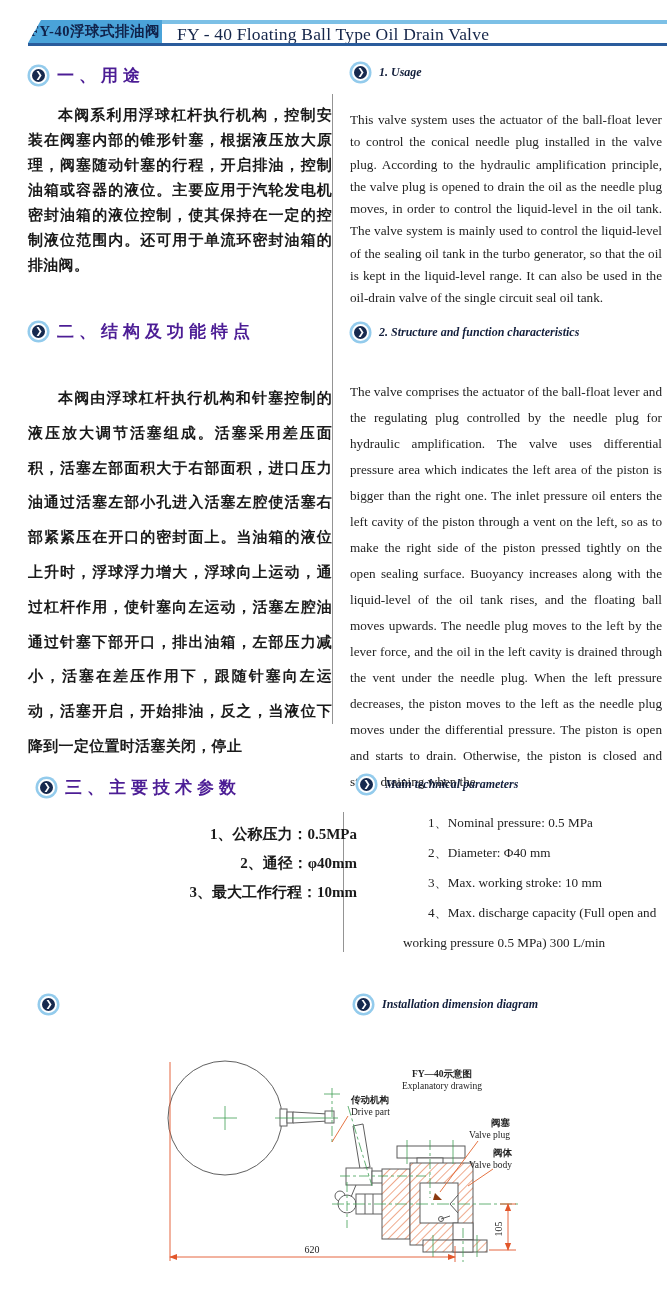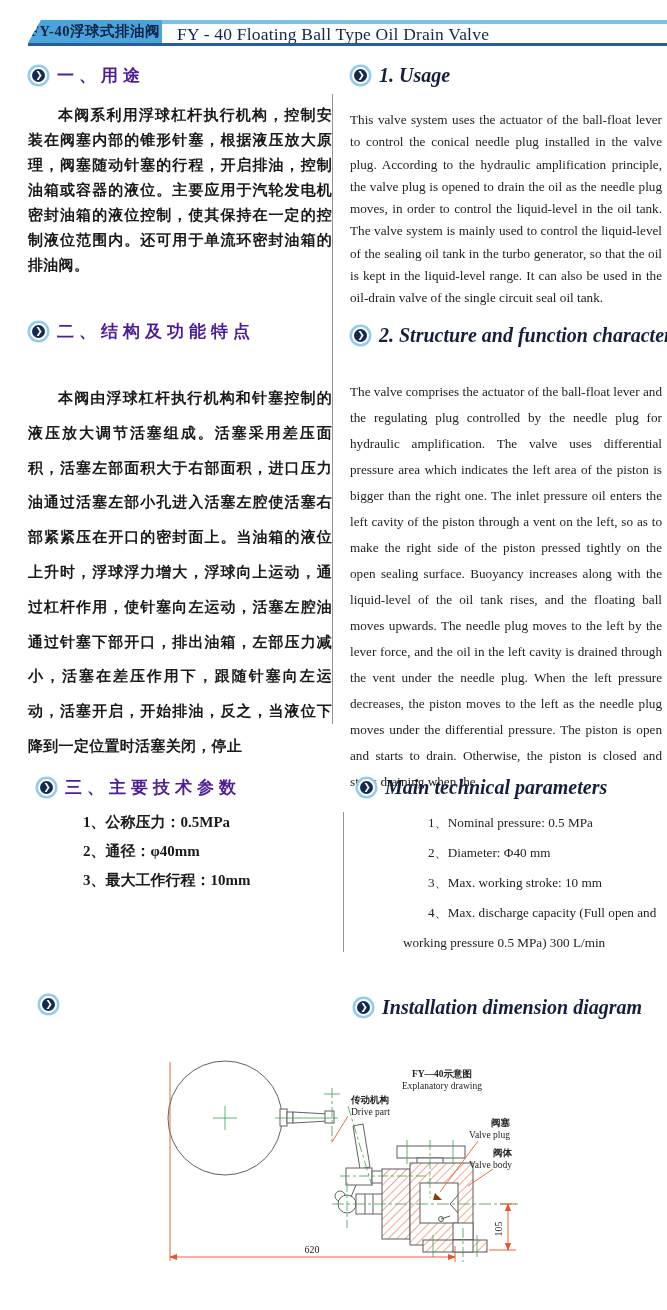--- a/index.html
+++ b/index.html
@@ -30,21 +30,21 @@
   
   .sec { position:absolute; display:flex; align-items:center; gap:10px; }
   .bullet {
     flex:0 0 auto; width:13px; height:13px; border-radius:50%;
     background:#16294e; border:2px solid #fff; box-shadow:0 0 0 2.5px #93cbec;
     display:inline-flex; align-items:center; justify-content:center;
   }
   .chev { color:#fff; font-size:9px; font-weight:bold; line-height:1;
           font-family:"DejaVu Sans",sans-serif; transform:translateX(0.5px); }
   .t-cn { font-size:17px; font-weight:bold; letter-spacing:5px; color:#4c1d95; white-space:nowrap; }
-  .t-en { font-size:20px; font-weight:bold; font-style:italic; color:#131f3c; white-space:nowrap; }
+  .t-en { font-size:12px; font-weight:bold; font-style:italic; color:#131f3c; white-space:nowrap; }
 
   #sh1cn { left:30px;  top:64px; }
   #sh1en { left:352px; top:64px; }
   #sh2cn { left:30px;  top:320px; }
   #sh2en { left:352px; top:324px; }
   #sh3cn { left:38px;  top:776px; }
   #sh3en { left:358px; top:776px; }
   #sh4cn { left:40px;  top:996px; }
   #sh4en { left:355px; top:996px; }
 
@@ -59,21 +59,21 @@
     font-size:13.2px; line-height:22.3px; text-align:justify; color:#222;
   }
   #p1cn { top:88px; }
   #p1en { top:90px;margin-top:19px; }
   #p2cn { top:366px; line-height:34.8px; }
   #p2en { top:366px; line-height:26px; }
 
   
   .list-cn {
     position:absolute; left:83px; top:808px; width:262px;
-    list-style:none; margin:0; padding:0; font-size:15px; font-weight:600; color:#1a1a1a;
+    list-style:none; margin:12px; padding:0; font-size:15px; font-weight:600; color:#1a1a1a;text-align:right;
   }
   .list-cn li { line-height:29.2px; padding-left:22px; text-indent:-22px; }
   .list-en {
     position:absolute; left:363px; top:808px; width:302px;
     list-style:none; margin:0; padding:0; font-size:13.2px; color:#222;
   }
   .list-en li { line-height:30px; text-indent:25px;margin-left:40px; }
 
   
   .diagram { position:absolute; left:120px; top:1048px; width:430px; height:262px; }

